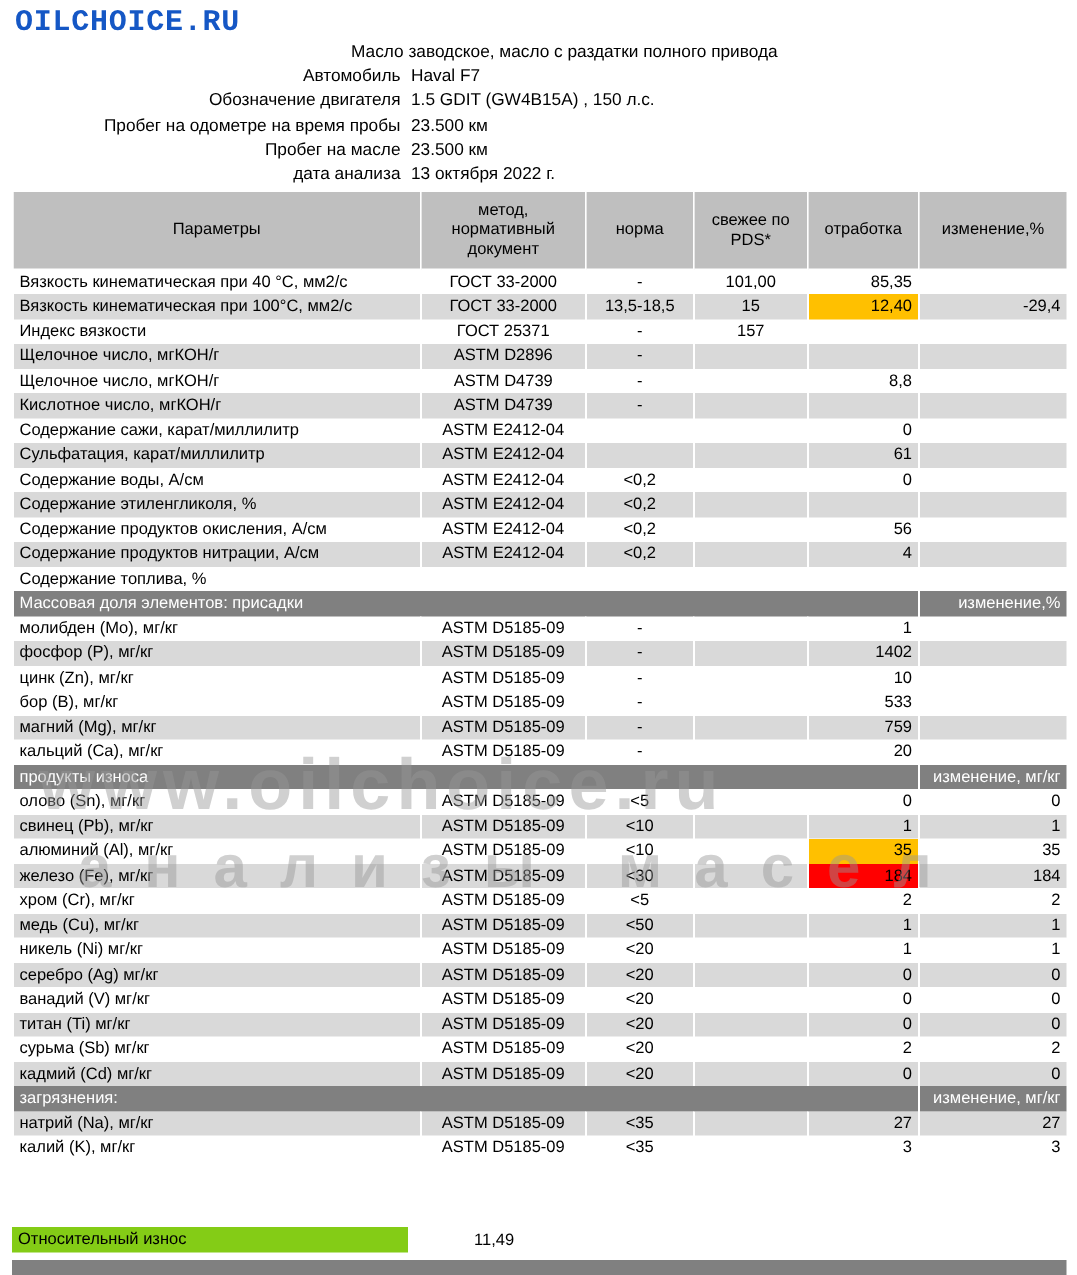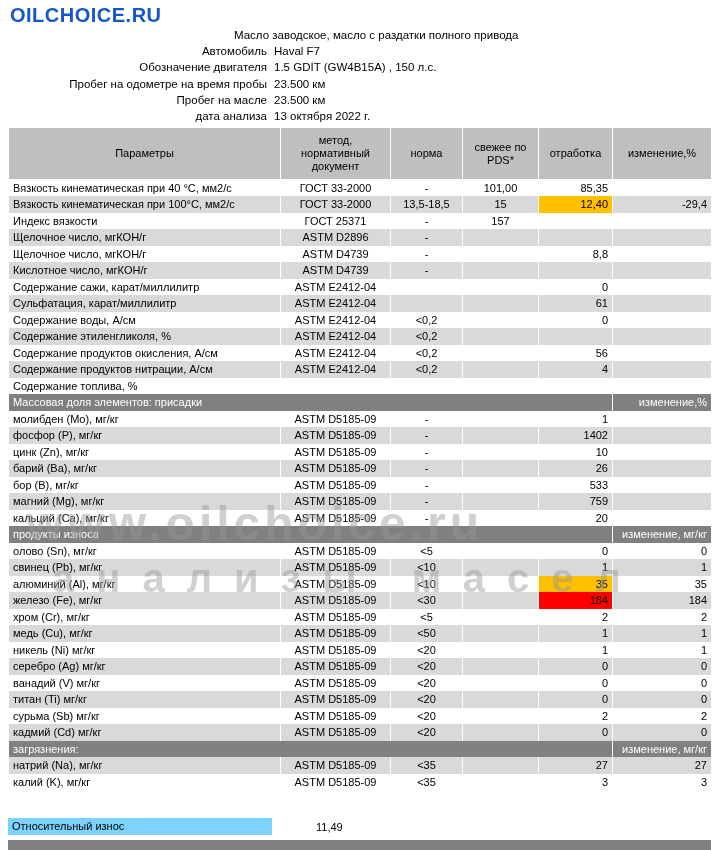--- a/index.html
+++ b/index.html
@@ -4,21 +4,21 @@
 <title>Oil analysis report</title>
 <style>
   * { box-sizing: border-box; }
   html,body { margin:0; padding:0; background:#ffffff; }
   .page {
     position:relative; width:718px; height:850px; overflow:hidden;
     background:#ffffff; font-family:"Liberation Sans", sans-serif; color:#000;
   }
   .logo {
     position:absolute; top:4px; left:10px;
-    font-family:Liberation Sans, sans-serif;
+    font-family:Liberation Mono, monospace;
     font-size:20px; font-weight:bold; color:#1557c5; letter-spacing:0.5px;
   }
   .header-block { position:absolute; top:27px; left:0; width:576px; }
   .header-line { display:flex; align-items:center; height:16.2px; font-size:11.5px; }
   .header-title-line { padding-left:234px; }
   .hdr-label { width:267px; text-align:right; flex:none; }
   .hdr-value { padding-left:7px; }
 
   table.analysis {
     position:absolute; top:127px; left:8px; width:703px;
@@ -43,21 +43,21 @@
   td.col1, td.col2, td.col3 { text-align:center; }
   td.col4 { text-align:right; padding-right:10px; }
   td.col5 { text-align:right; padding-right:4px; }
   td.sec-left { text-align:left; }
   td.sec-right { text-align:right; padding-right:4px; }
   td.hl-orange { background:#FFC000 !important; }
   td.hl-red { background:#FF0000 !important; }
 
   .footer-row { position:absolute; top:818px; left:8px; width:703px; display:flex; align-items:center; }
   .footer-label {
-    width:264px; background:#7dd3fc; font-size:11px; padding:2px 4px; height:17px;
+    width:264px; background:#84cc16; font-size:11px; padding:2px 4px; height:17px;
   }
   .footer-value { font-size:11px; padding-left:44px; }
 
   .bottom-bar { position:absolute; top:840px; left:8px; width:703px; height:10px; background:#808080; }
 
   .watermark { position:absolute; left:0; width:718px; pointer-events:none; z-index:5;
     color:rgba(150,150,150,0.45); font-weight:bold; white-space:nowrap; }
   .wm1 { top:496px; left:26px; font-size:48px; letter-spacing:4px; }
   .wm2 { top:556px; left:52px; font-size:40px; letter-spacing:22px; }
 </style>
@@ -237,28 +237,20 @@
           <td class="col5"></td>
         </tr>
         <tr>
           <td class="col0">цинк (Zn), мг/кг</td>
           <td class="col1">ASTM D5185-09</td>
           <td class="col2">-</td>
           <td class="col3"></td>
           <td class="col4">10</td>
           <td class="col5"></td>
         </tr>
-        <tr class="shade">
-          <td class="col0">барий (Ba), мг/кг</td>
-          <td class="col1">ASTM D5185-09</td>
-          <td class="col2">-</td>
-          <td class="col3"></td>
-          <td class="col4">26</td>
-          <td class="col5"></td>
-        </tr>
         <tr>
           <td class="col0">бор (B), мг/кг</td>
           <td class="col1">ASTM D5185-09</td>
           <td class="col2">-</td>
           <td class="col3"></td>
           <td class="col4">533</td>
           <td class="col5"></td>
         </tr>
         <tr class="shade">
           <td class="col0">магний (Mg), мг/кг</td>

